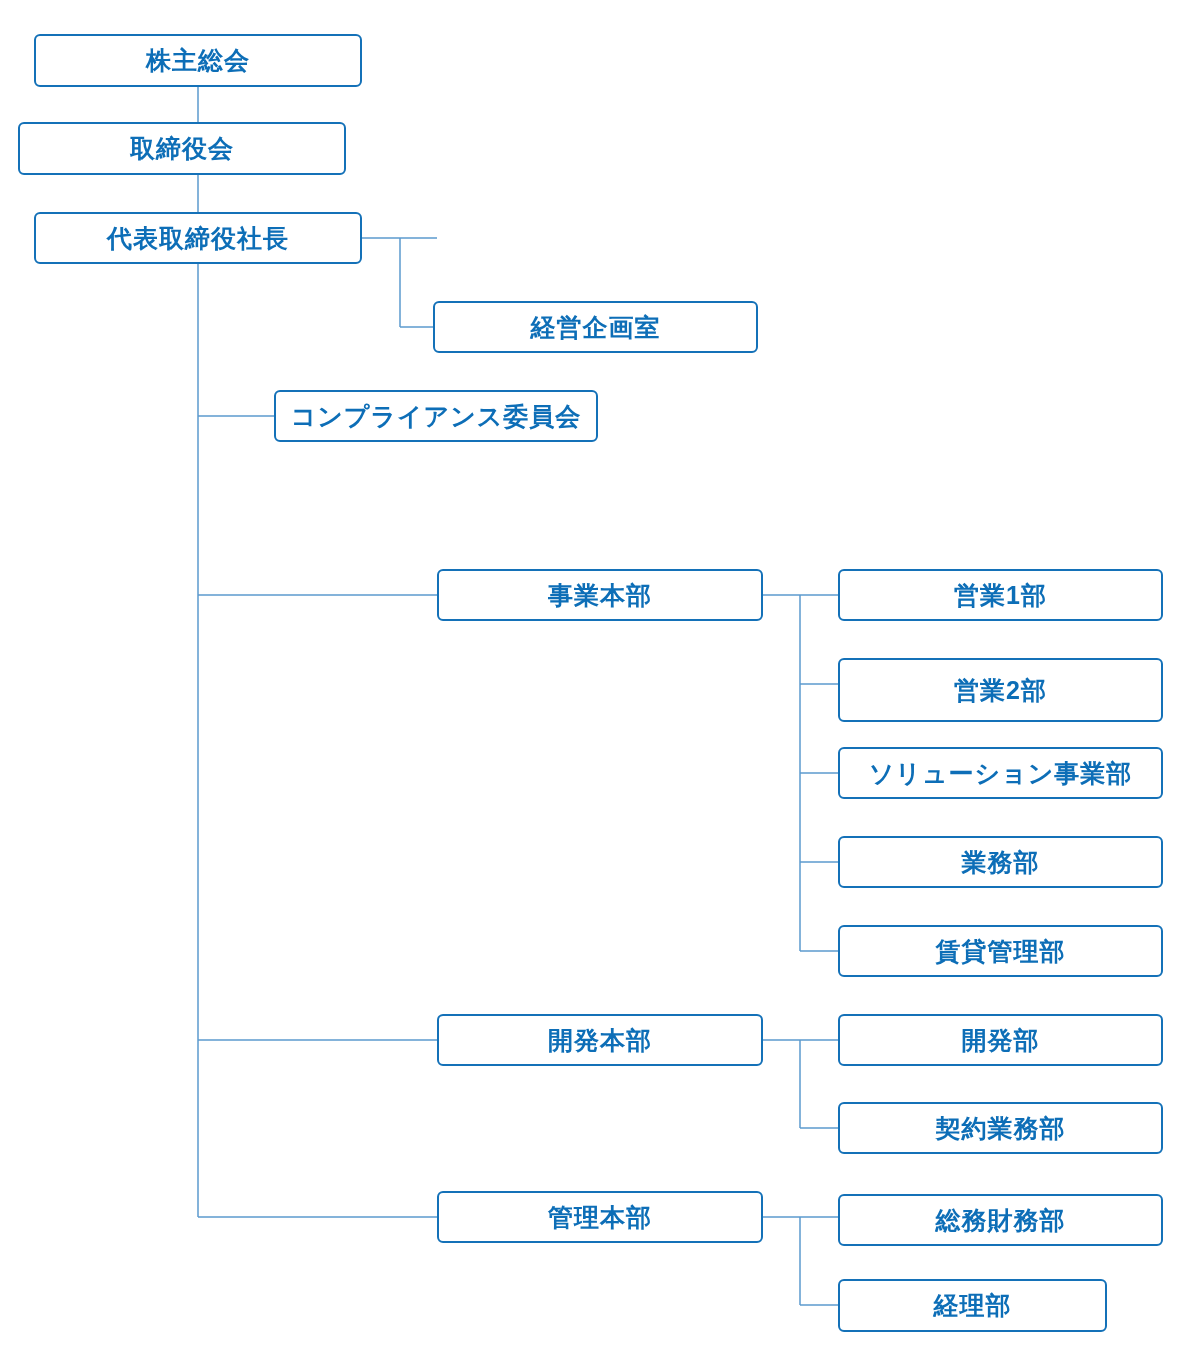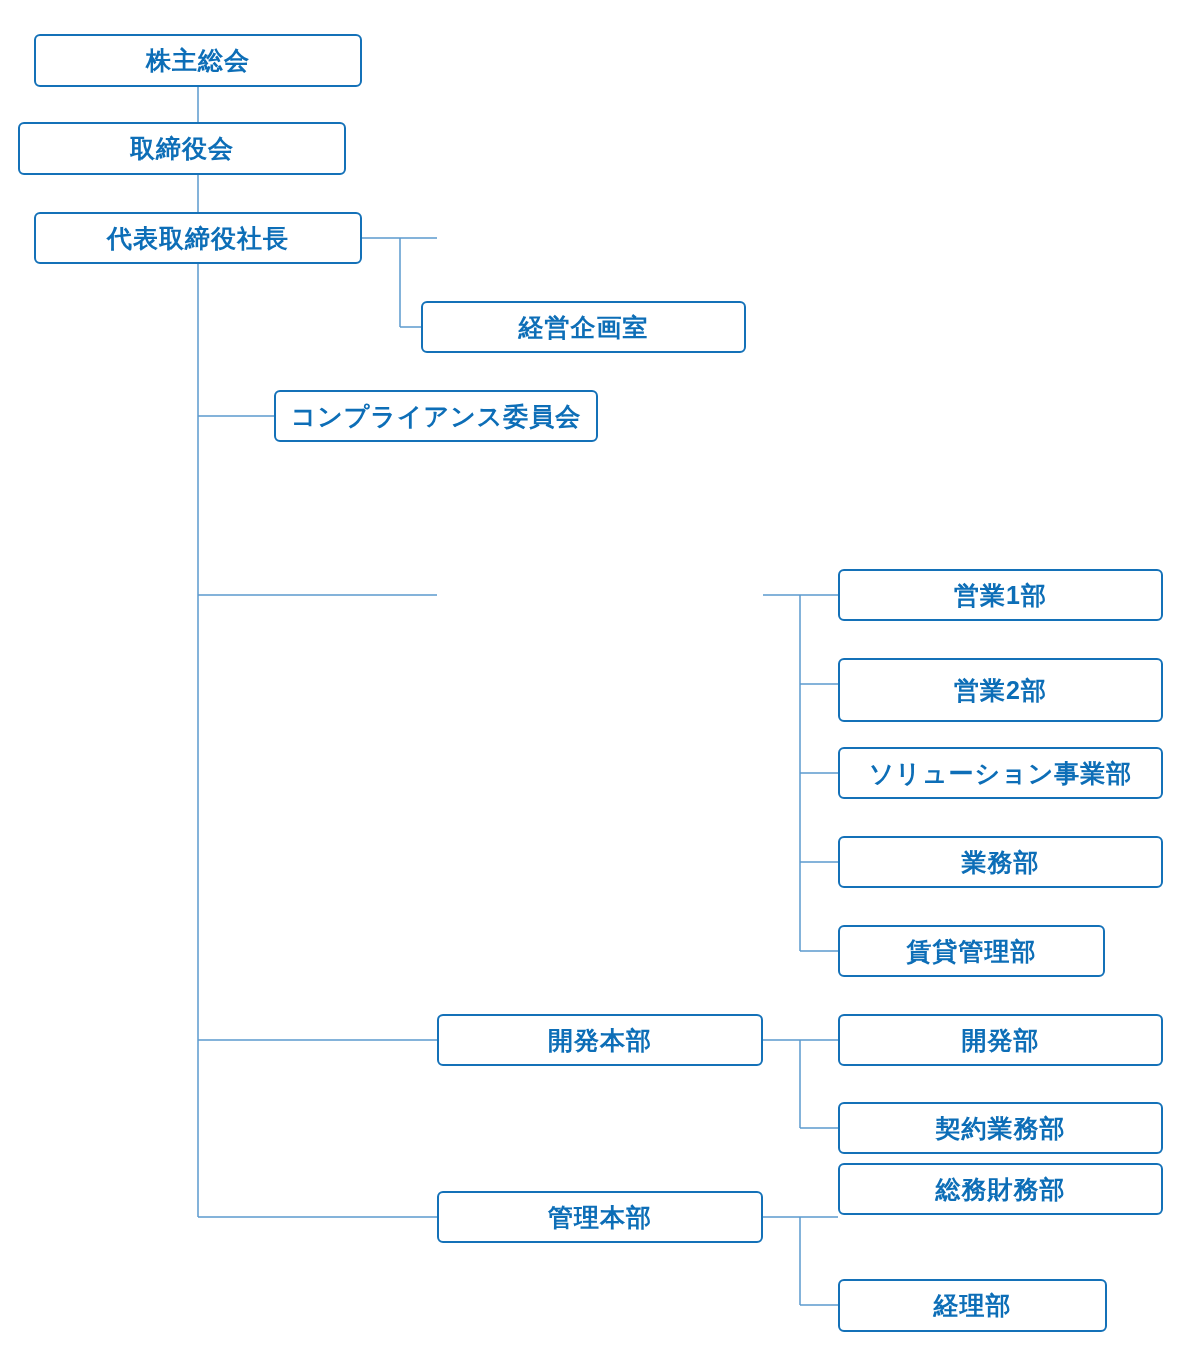--- a/index.html
+++ b/index.html
@@ -76,53 +76,56 @@
 
   <div class="node" style="left:34px;  top:34px;   width:328px; height:53px">
     <span class="node-label">株主総会</span>
   </div>
   <div class="node" style="left:18px;  top:122px;  width:328px; height:53px">
     <span class="node-label">取締役会</span>
   </div>
   <div class="node" style="left:34px;  top:212px;  width:328px; height:52px">
     <span class="node-label">代表取締役社長</span>
   </div>
-  <div class="node" style="left:421px; top:301px;  width:325px; height:52px">
+  <div class="node" style="left:433px; top:301px;  width:325px; height:52px">
     <span class="node-label">経営企画室</span>
   </div>
   <div class="node" style="left:274px; top:390px;  width:324px; height:52px">
     <span class="node-label">コンプライアンス委員会</span>
+  </div>
+  <div class="node" style="left:437px; top:569px;  width:326px; height:52px">
+    <span class="node-label">事業本部</span>
   </div>
   <div class="node" style="left:838px; top:569px;  width:325px; height:52px">
     <span class="node-label">営業1部</span>
   </div>
   <div class="node" style="left:838px; top:658px;  width:325px; height:64px">
     <span class="node-label">営業2部</span>
   </div>
   <div class="node" style="left:838px; top:747px;  width:325px; height:52px">
     <span class="node-label">ソリューション事業部</span>
   </div>
   <div class="node" style="left:838px; top:836px;  width:325px; height:52px">
     <span class="node-label">業務部</span>
   </div>
-  <div class="node" style="left:838px; top:925px;  width:267px; height:52px">
+  <div class="node" style="left:838px; top:925px;  width:325px; height:52px">
     <span class="node-label">賃貸管理部</span>
   </div>
   <div class="node" style="left:437px; top:1014px; width:326px; height:52px">
     <span class="node-label">開発本部</span>
   </div>
   <div class="node" style="left:838px; top:1014px; width:325px; height:52px">
     <span class="node-label">開発部</span>
   </div>
   <div class="node" style="left:838px; top:1102px; width:325px; height:52px">
     <span class="node-label">契約業務部</span>
   </div>
   <div class="node" style="left:437px; top:1191px; width:326px; height:52px">
     <span class="node-label">管理本部</span>
   </div>
-  <div class="node" style="left:838px; top:1163px; width:325px; height:52px">
+  <div class="node" style="left:838px; top:1194px; width:325px; height:52px">
     <span class="node-label">総務財務部</span>
   </div>
   <div class="node" style="left:838px; top:1279px; width:269px; height:53px">
     <span class="node-label">経理部</span>
   </div>
 
 </div>
 
 </body></html>

